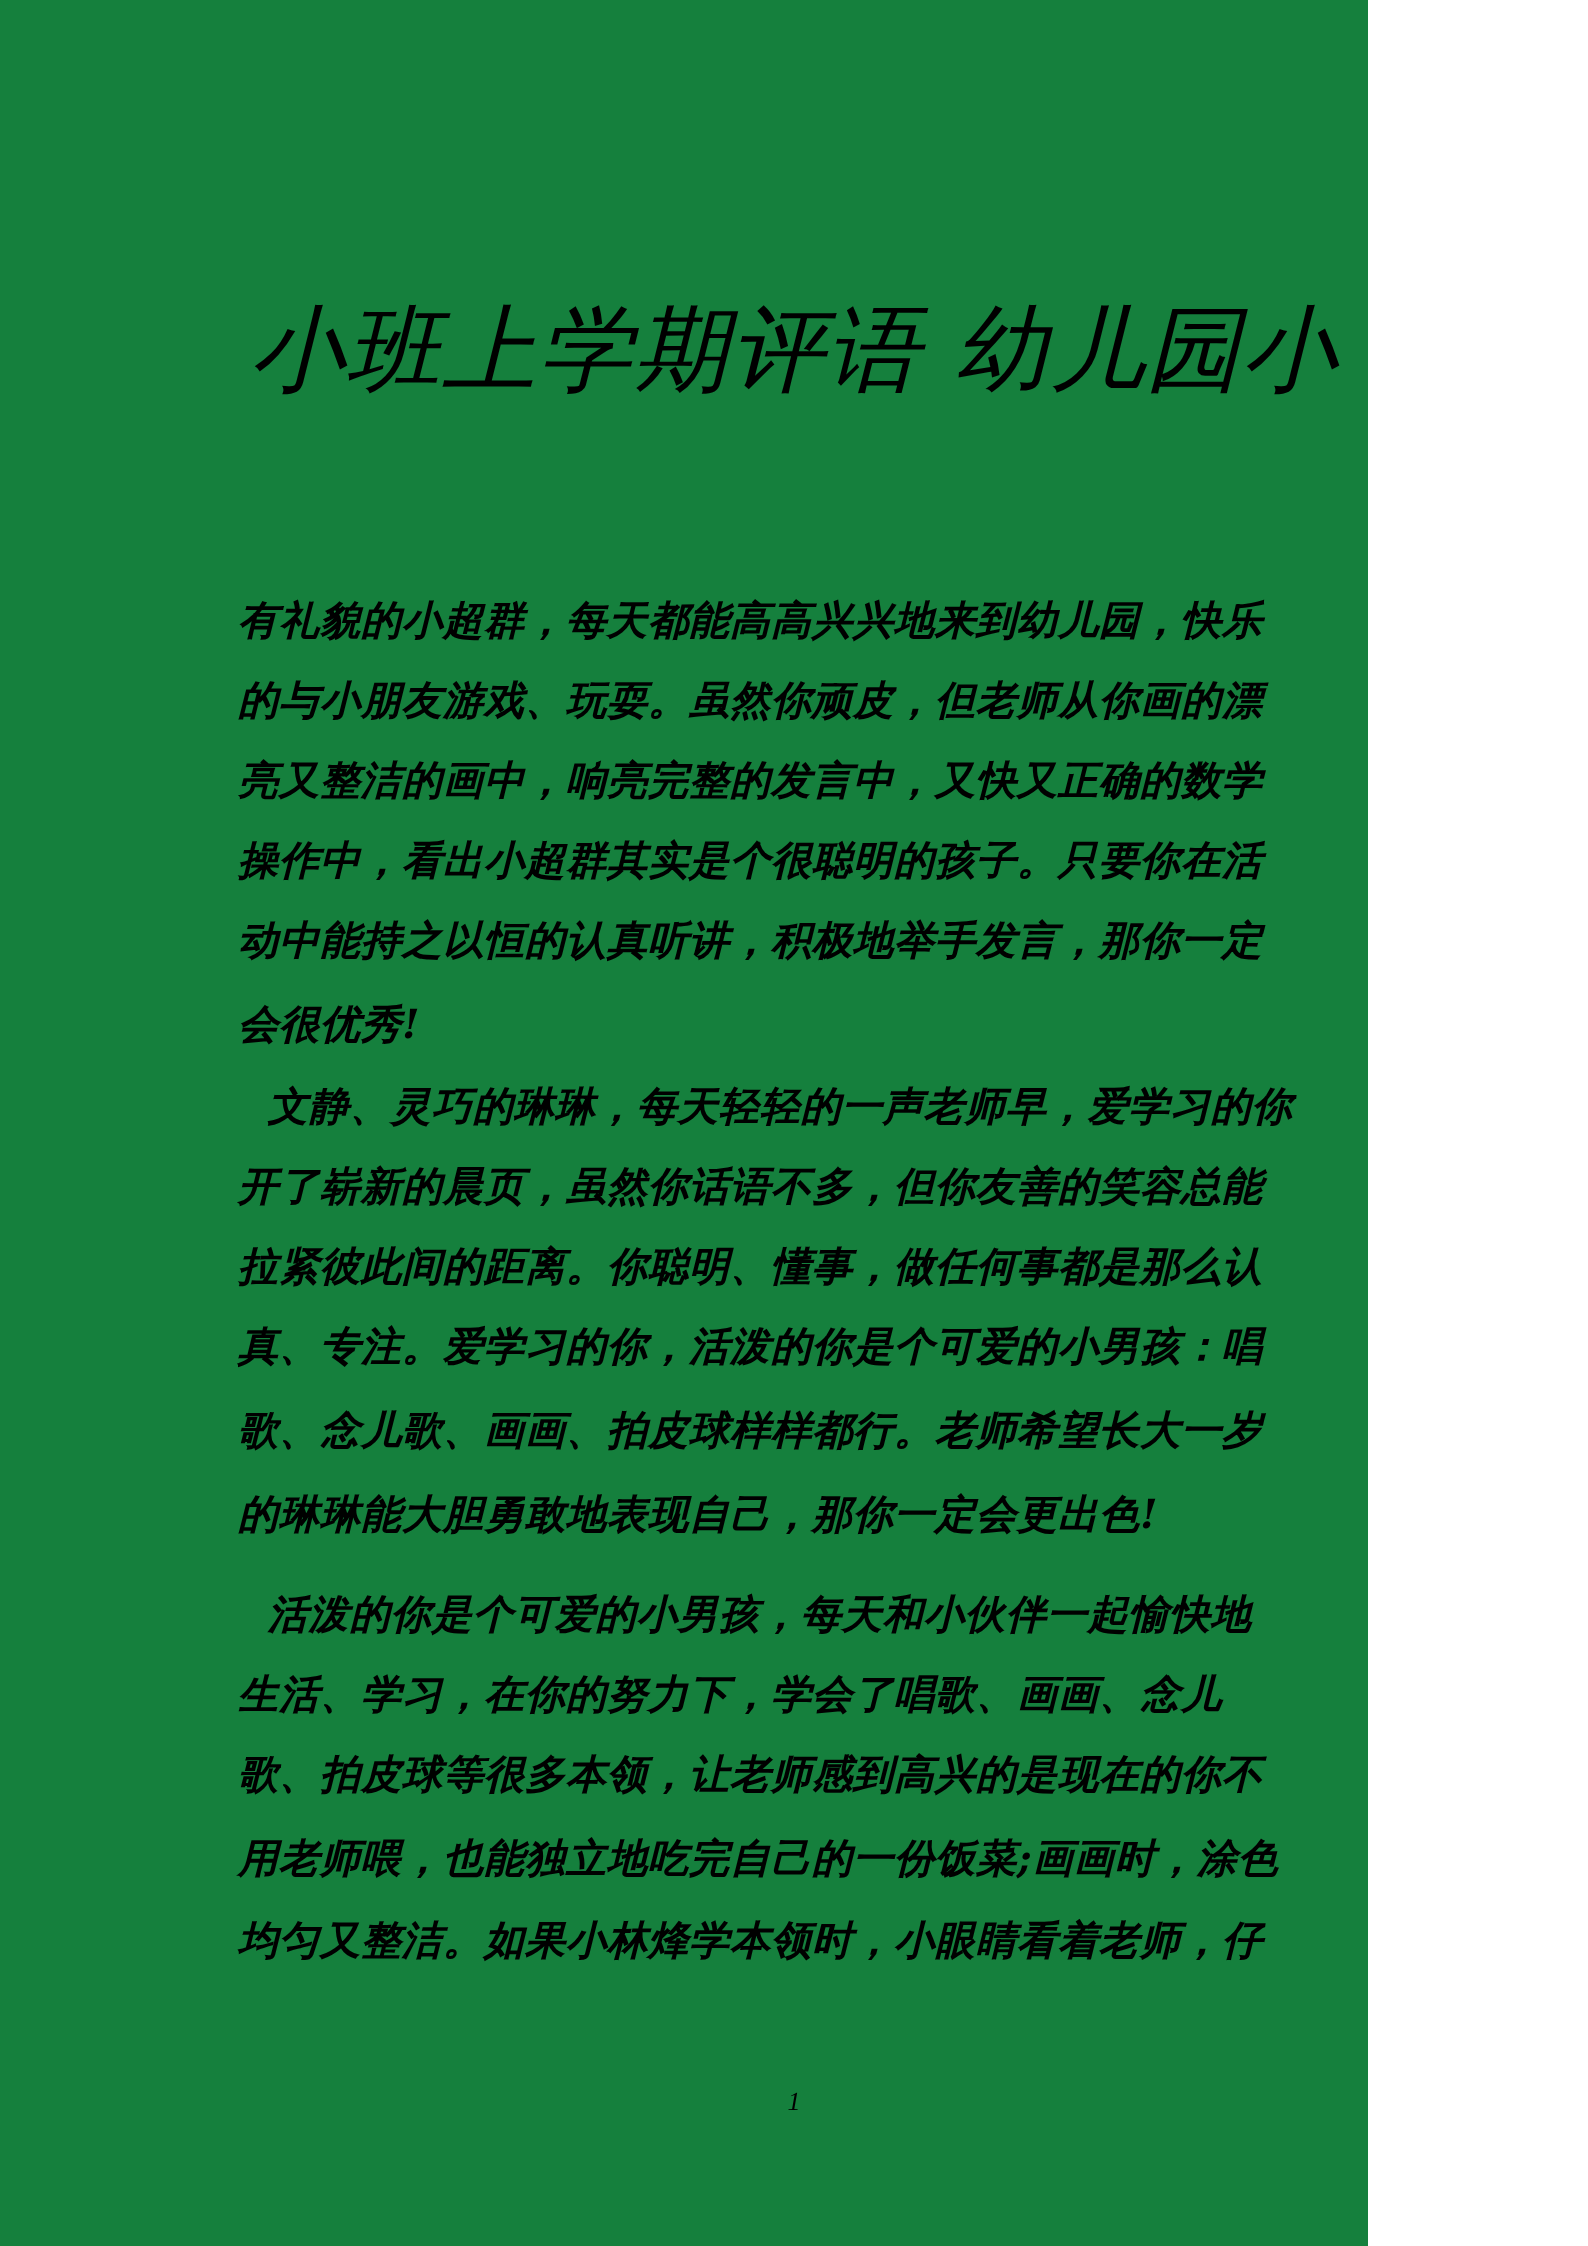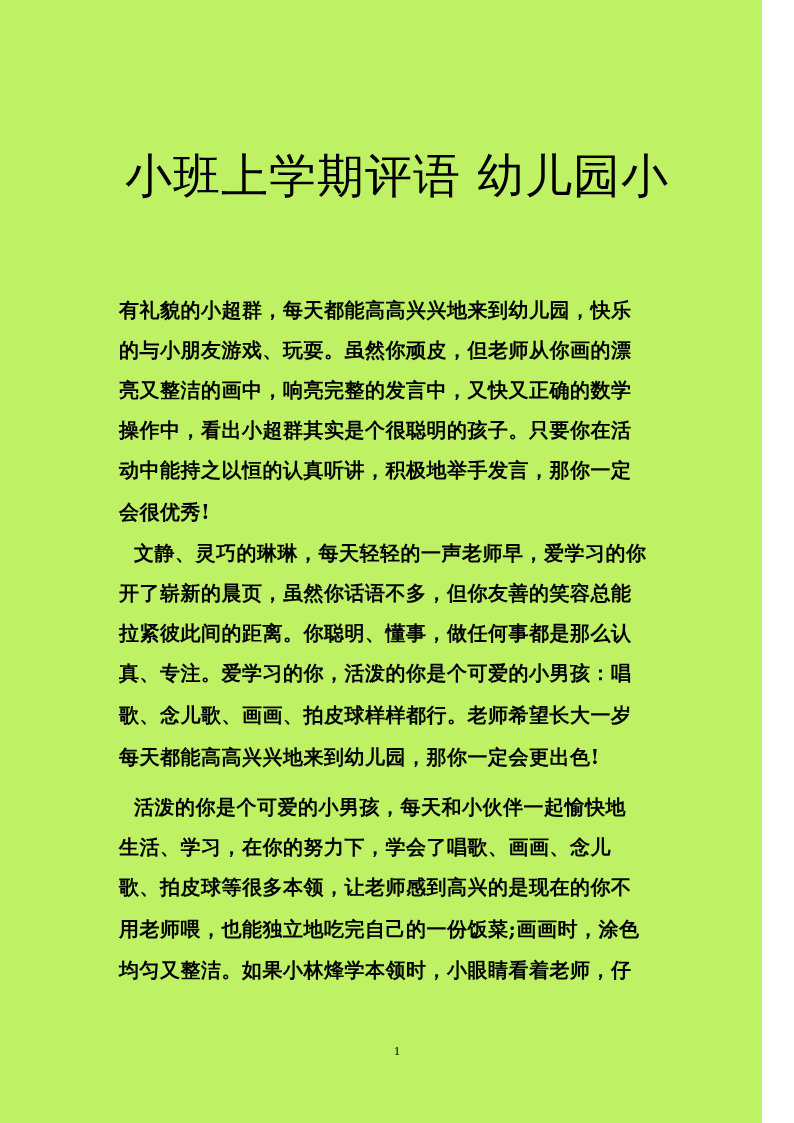--- a/index.html
+++ b/index.html
@@ -11,22 +11,23 @@
       width: 794px;
       height: 1123px;
       position: relative;
       overflow: hidden;
       font-family: "DejaVu Serif", "Liberation Serif", serif;
       color: #000000;
     }
     .page {
       position: absolute;
       left: 0; top: 0;
-      width: 762px; height: 1123px;
-      background: #bef264;
+      width: 684px; height: 1123px;
+      background: #15803d;
+      font-style: italic;
     }
     .title {
       position: absolute;
       left: 0;
       width: 794px;
       text-align: center;
       font-size: 47px;
       line-height: 60px;
       font-weight: normal;
       margin: 0;
@@ -65,21 +66,21 @@
     <div class="body-line" style="top:376px">亮又整洁的画中，响亮完整的发言中，又快又正确的数学</div>
     <div class="body-line" style="top:416px">操作中，看出小超群其实是个很聪明的孩子。只要你在活</div>
     <div class="body-line" style="top:456px">动中能持之以恒的认真听讲，积极地举手发言，那你一定</div>
     <div class="body-line" style="top:498px">会很优秀!</div>
 
     <div class="body-line" style="top:539px; white-space:pre">  文静、灵巧的琳琳，每天轻轻的一声老师早，爱学习的你</div>
     <div class="body-line" style="top:579px">开了崭新的晨页，虽然你话语不多，但你友善的笑容总能</div>
     <div class="body-line" style="top:619px">拉紧彼此间的距离。你聪明、懂事，做任何事都是那么认</div>
     <div class="body-line" style="top:659px">真、专注。爱学习的你，活泼的你是个可爱的小男孩：唱</div>
     <div class="body-line" style="top:701px">歌、念儿歌、画画、拍皮球样样都行。老师希望长大一岁</div>
-    <div class="body-line" style="top:743px">每天都能高高兴兴地来到幼儿园，那你一定会更出色!</div>
+    <div class="body-line" style="top:743px">的琳琳能大胆勇敢地表现自己，那你一定会更出色!</div>
 
     <div class="body-line" style="top:793px; white-space:pre">  活泼的你是个可爱的小男孩，每天和小伙伴一起愉快地</div>
     <div class="body-line" style="top:833px">生活、学习，在你的努力下，学会了唱歌、画画、念儿</div>
     <div class="body-line" style="top:873px">歌、拍皮球等很多本领，让老师感到高兴的是现在的你不</div>
     <div class="body-line" style="top:915px">用老师喂，也能独立地吃完自己的一份饭菜;画画时，涂色</div>
     <div class="body-line" style="top:956px">均匀又整洁。如果小林烽学本领时，小眼睛看着老师，仔</div>
   </div>
 
   <div class="page-number">1</div>
 </div>

